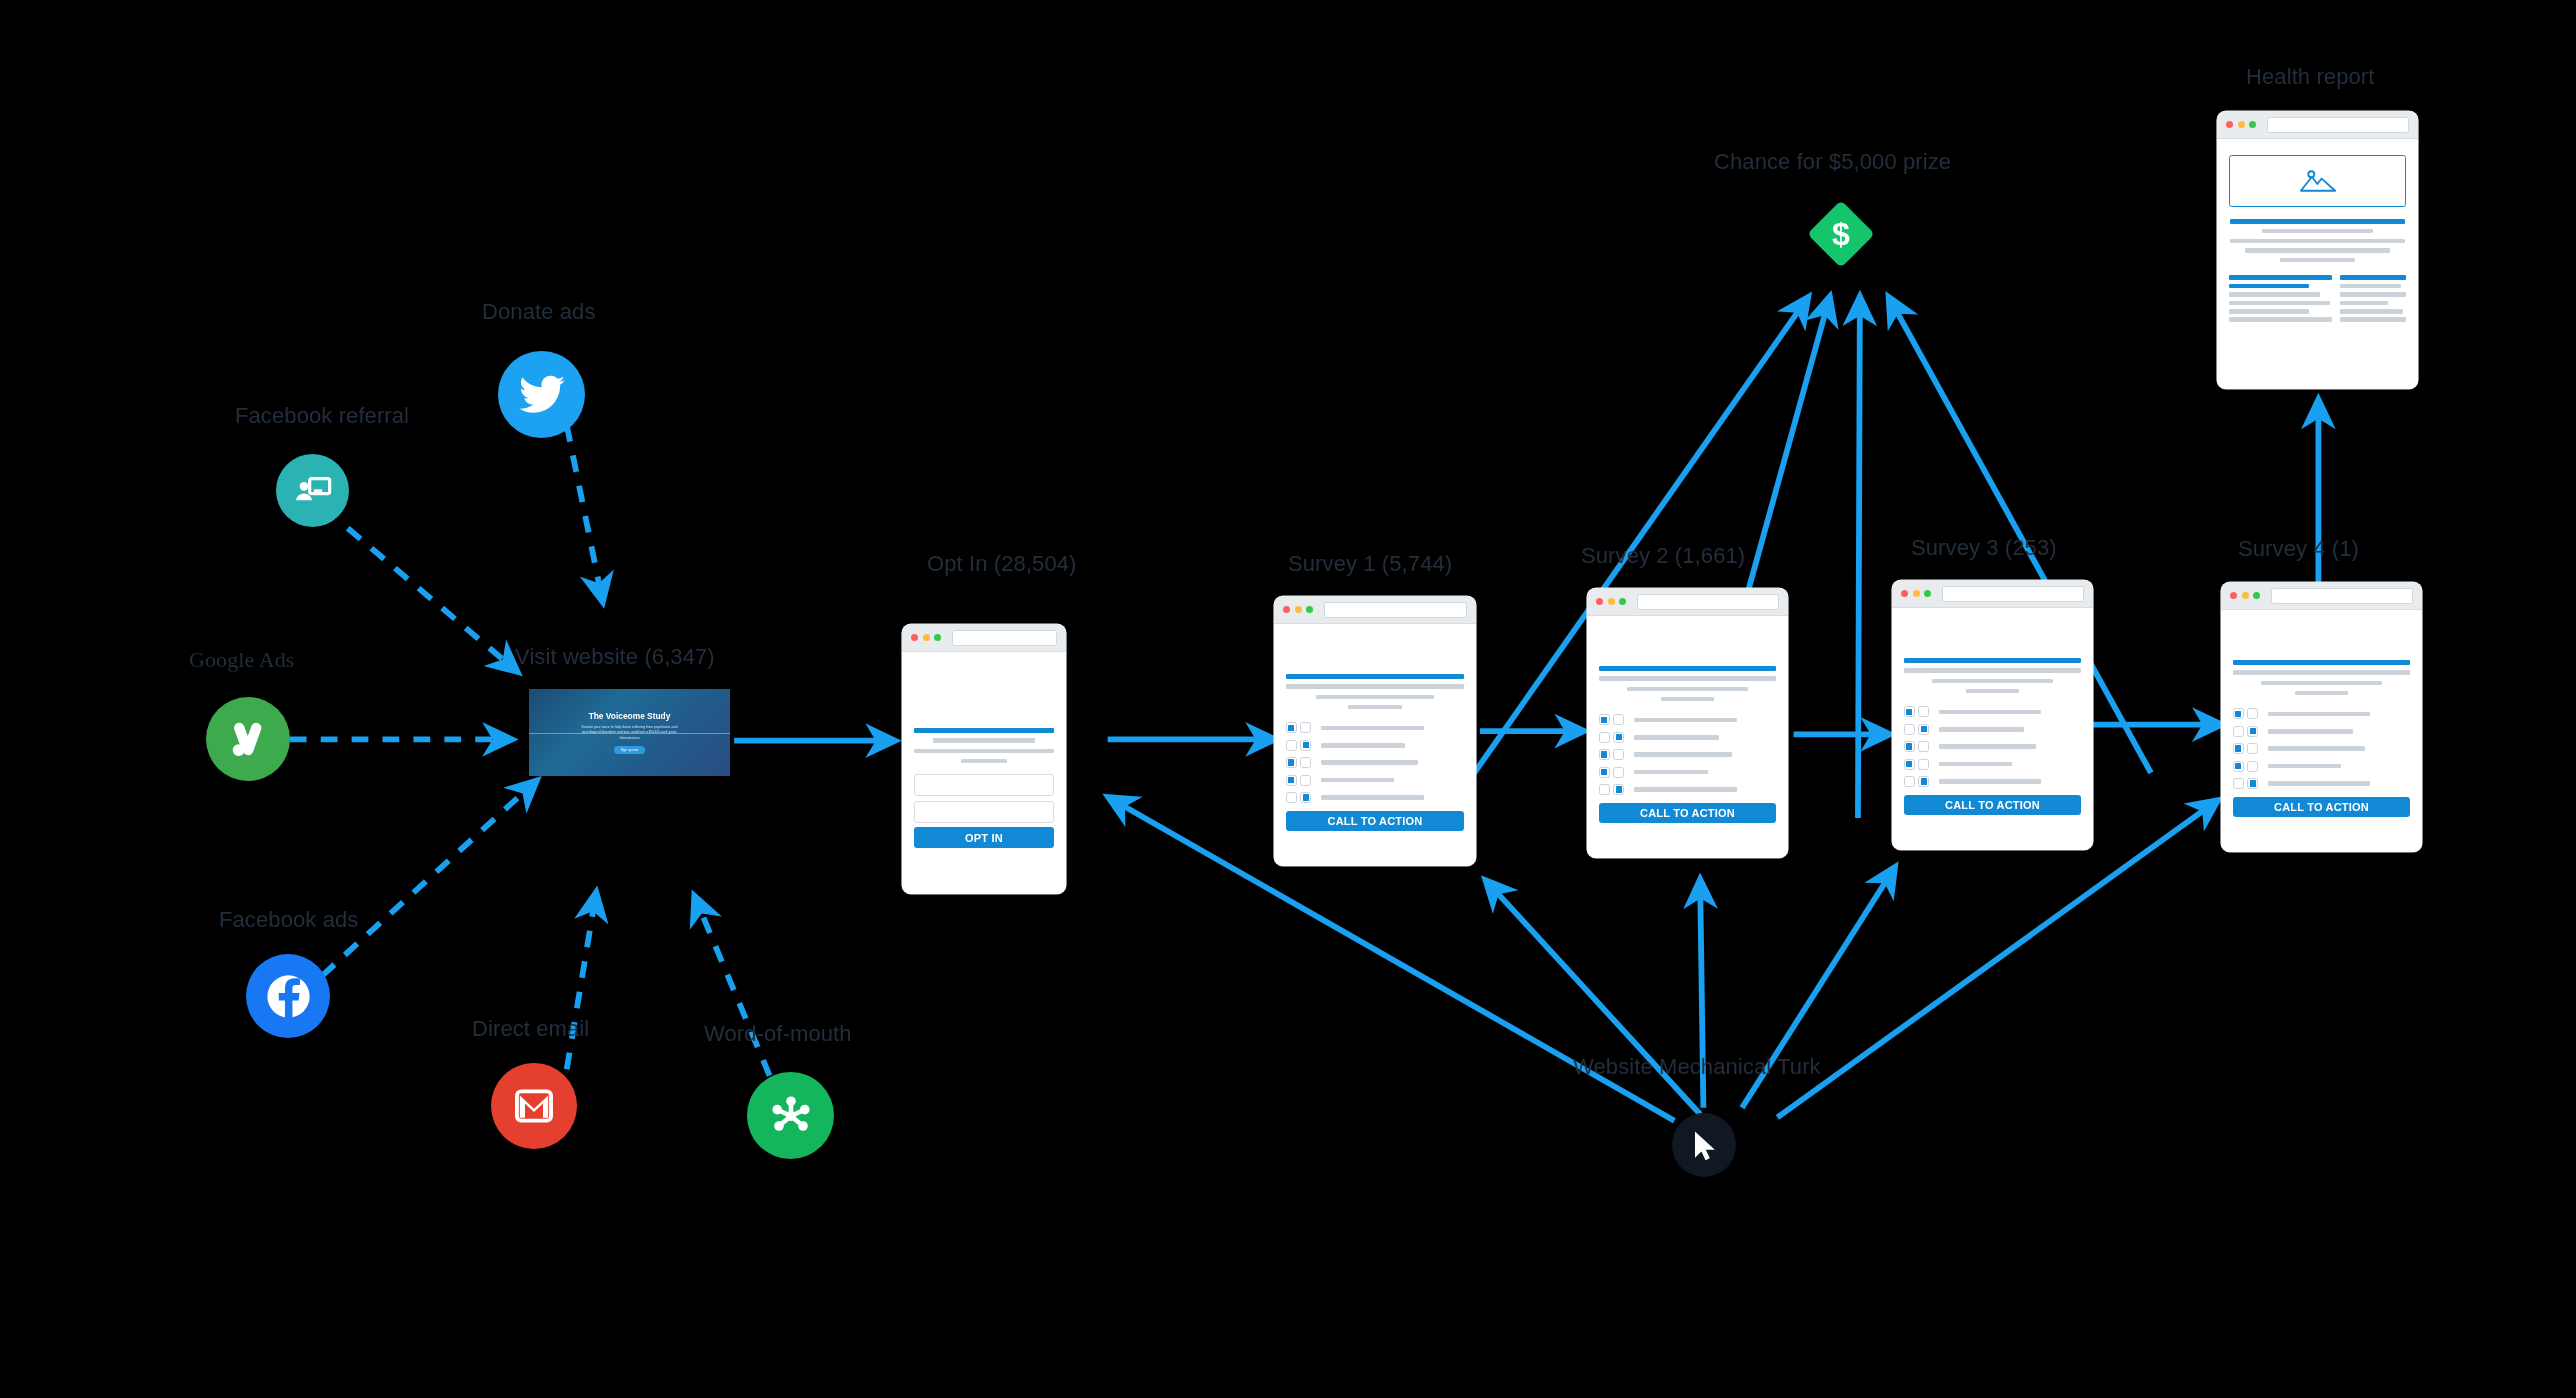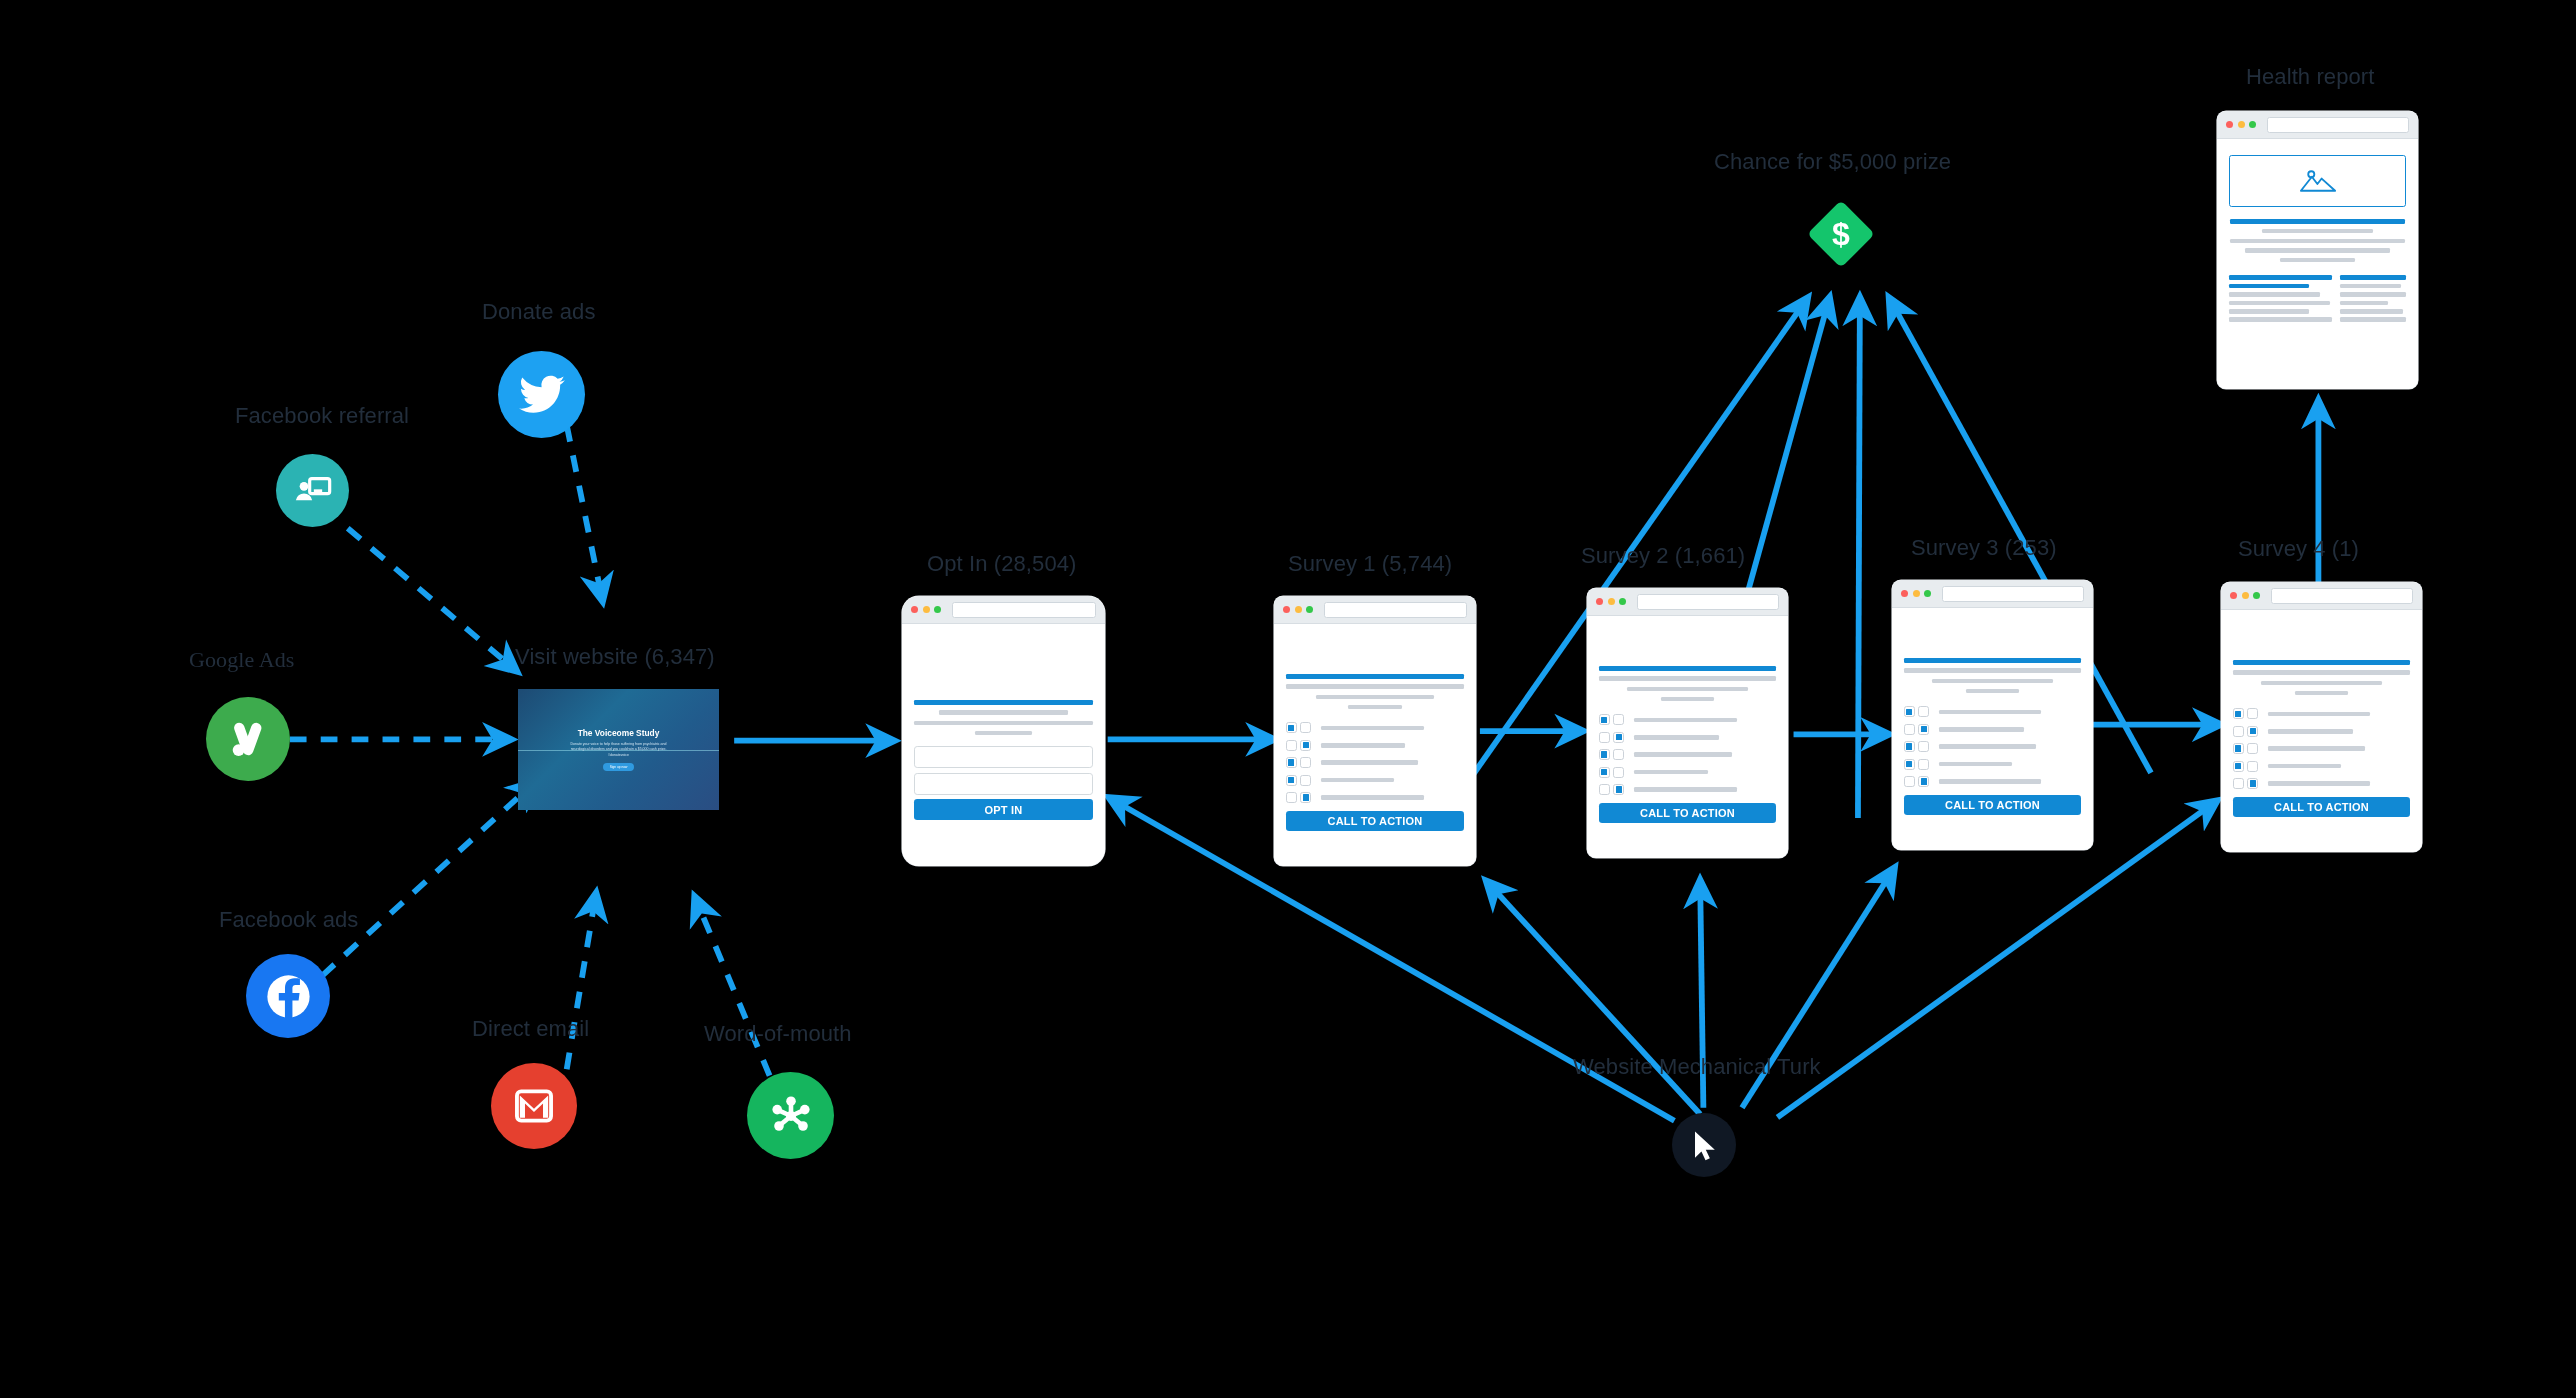--- a/index.html
+++ b/index.html
@@ -299,31 +299,31 @@
           <circle cx="12" cy="4.6" r="2.4"></circle>
           <circle cx="5.1" cy="8.8" r="2.4"></circle>
         <circle cx="18.9" cy="8.8" r="2.4"></circle>
           <circle cx="6" cy="17" r="2.4"></circle>
           <circle cx="18" cy="17" r="2.4"></circle>
       </g>
     </svg>
   </div>
 
   <div class="label" style="left:515px; top:644px;">Visit website (6,347)</div>
-  <div class="hero" style="left:518px; top:689px; width:201px; height:121px;text-decoration:underline;">
+  <div class="hero" style="left:529px; top:689px; width:201px; height:87px;text-decoration:underline;">
     <div class="wave"></div>
     <div class="hero-inner">
       <div class="hero-title">The Voiceome Study</div>
       <div class="hero-sub">Donate your voice to help those suffering from psychiatric and neurological disorders and you could win a $5,000 cash prize. #donatevoice</div>
       <div class="hero-btn">Sign up now</div>
     </div>
   </div>
 
   <div class="label" style="left:927px; top:551px;">Opt In (28,504)</div>
-  <div class="card" style="left:902px; top:596px; width:203px; height:270px;border-radius:17px;">
+  <div class="card" style="left:902px; top:624px; width:164px; height:270px;">
     <div class="card-chrome">
       <span class="dot r"></span>
       <span class="dot y"></span>
       <span class="dot g"></span>
       <span class="urlbar"></span>
     </div>
     <div class="card-body" style="padding-top:76px;">
       <div class="bar blue" style="width:100%; margin-bottom:5.8px;"></div>
       <div class="bar grey" style="width:72%; margin-bottom:5.8px;"></div>
       <div class="bar grey" style="width:100%; margin-bottom:5.8px;"></div>

